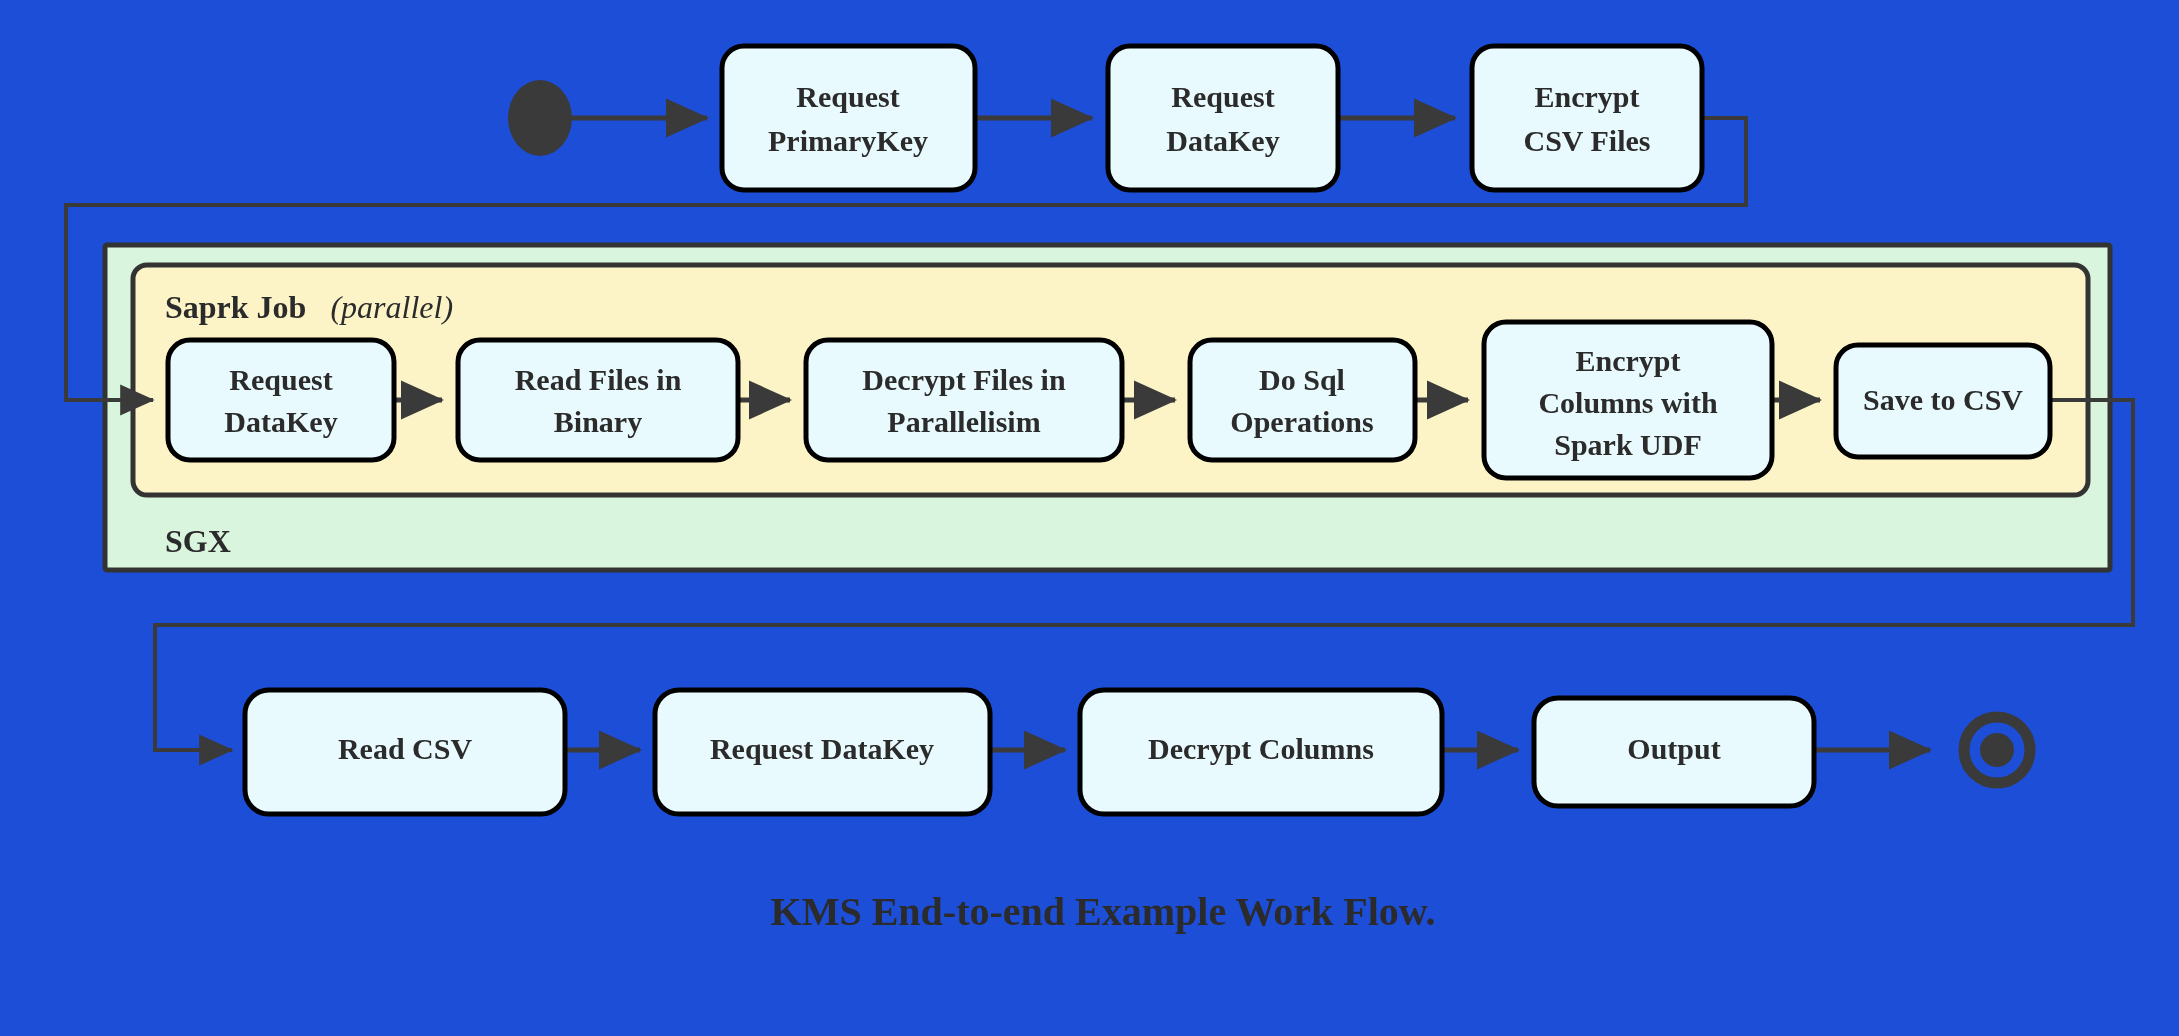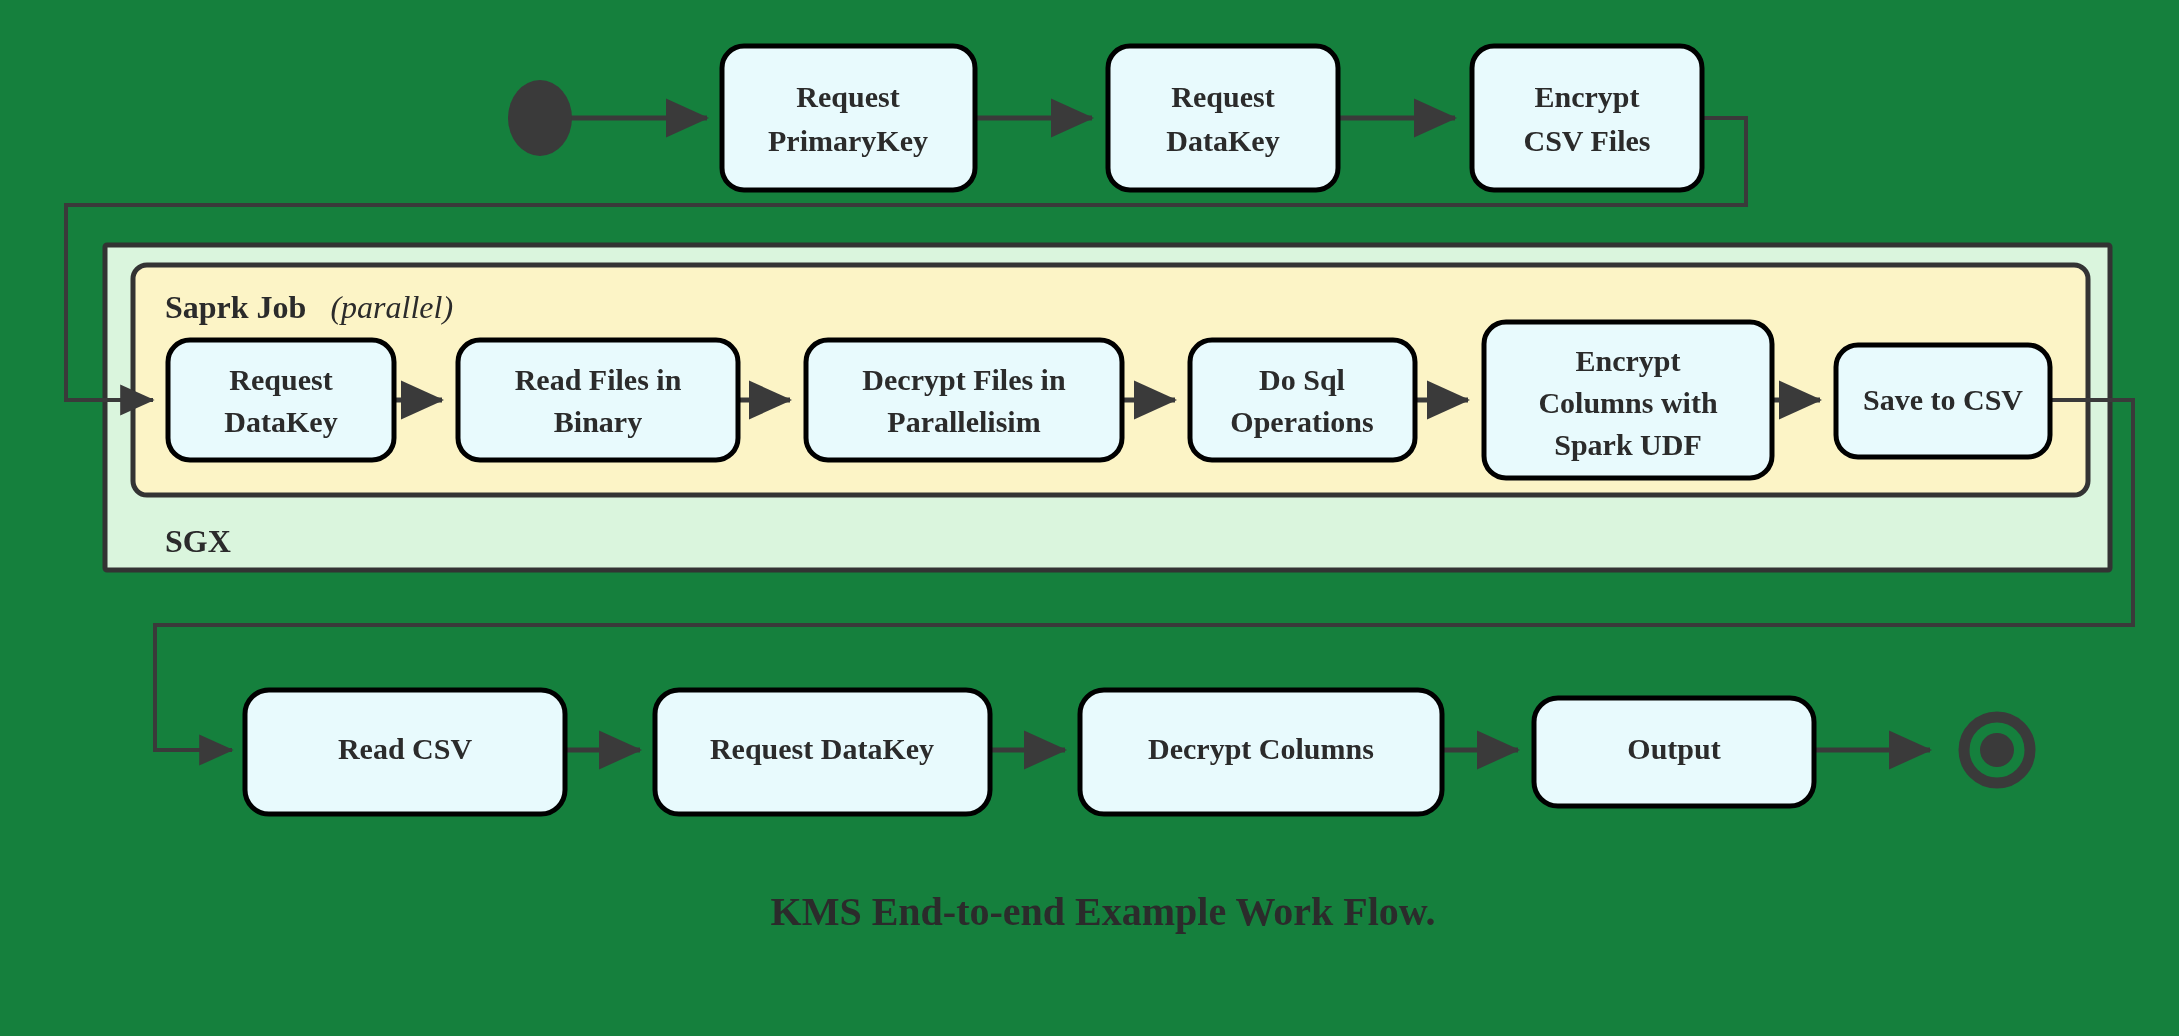--- a/index.html
+++ b/index.html
@@ -7,21 +7,21 @@
     padding: 0;
     background: #ffffff;
   }
   body {
     font-family: "Liberation Serif", "DejaVu Serif", serif;
   }
   #diagram-root {
     position: relative;
     width: 2179px;
     height: 1036px;
-    background: #15803d;
+    background: #1d4ed8;
     overflow: hidden;
     text-align: center;
   }
   svg#flow-svg {
     position: absolute;
     left: 0;
     top: 0;
     width: 2179px;
     height: 1036px;
     display: block;

